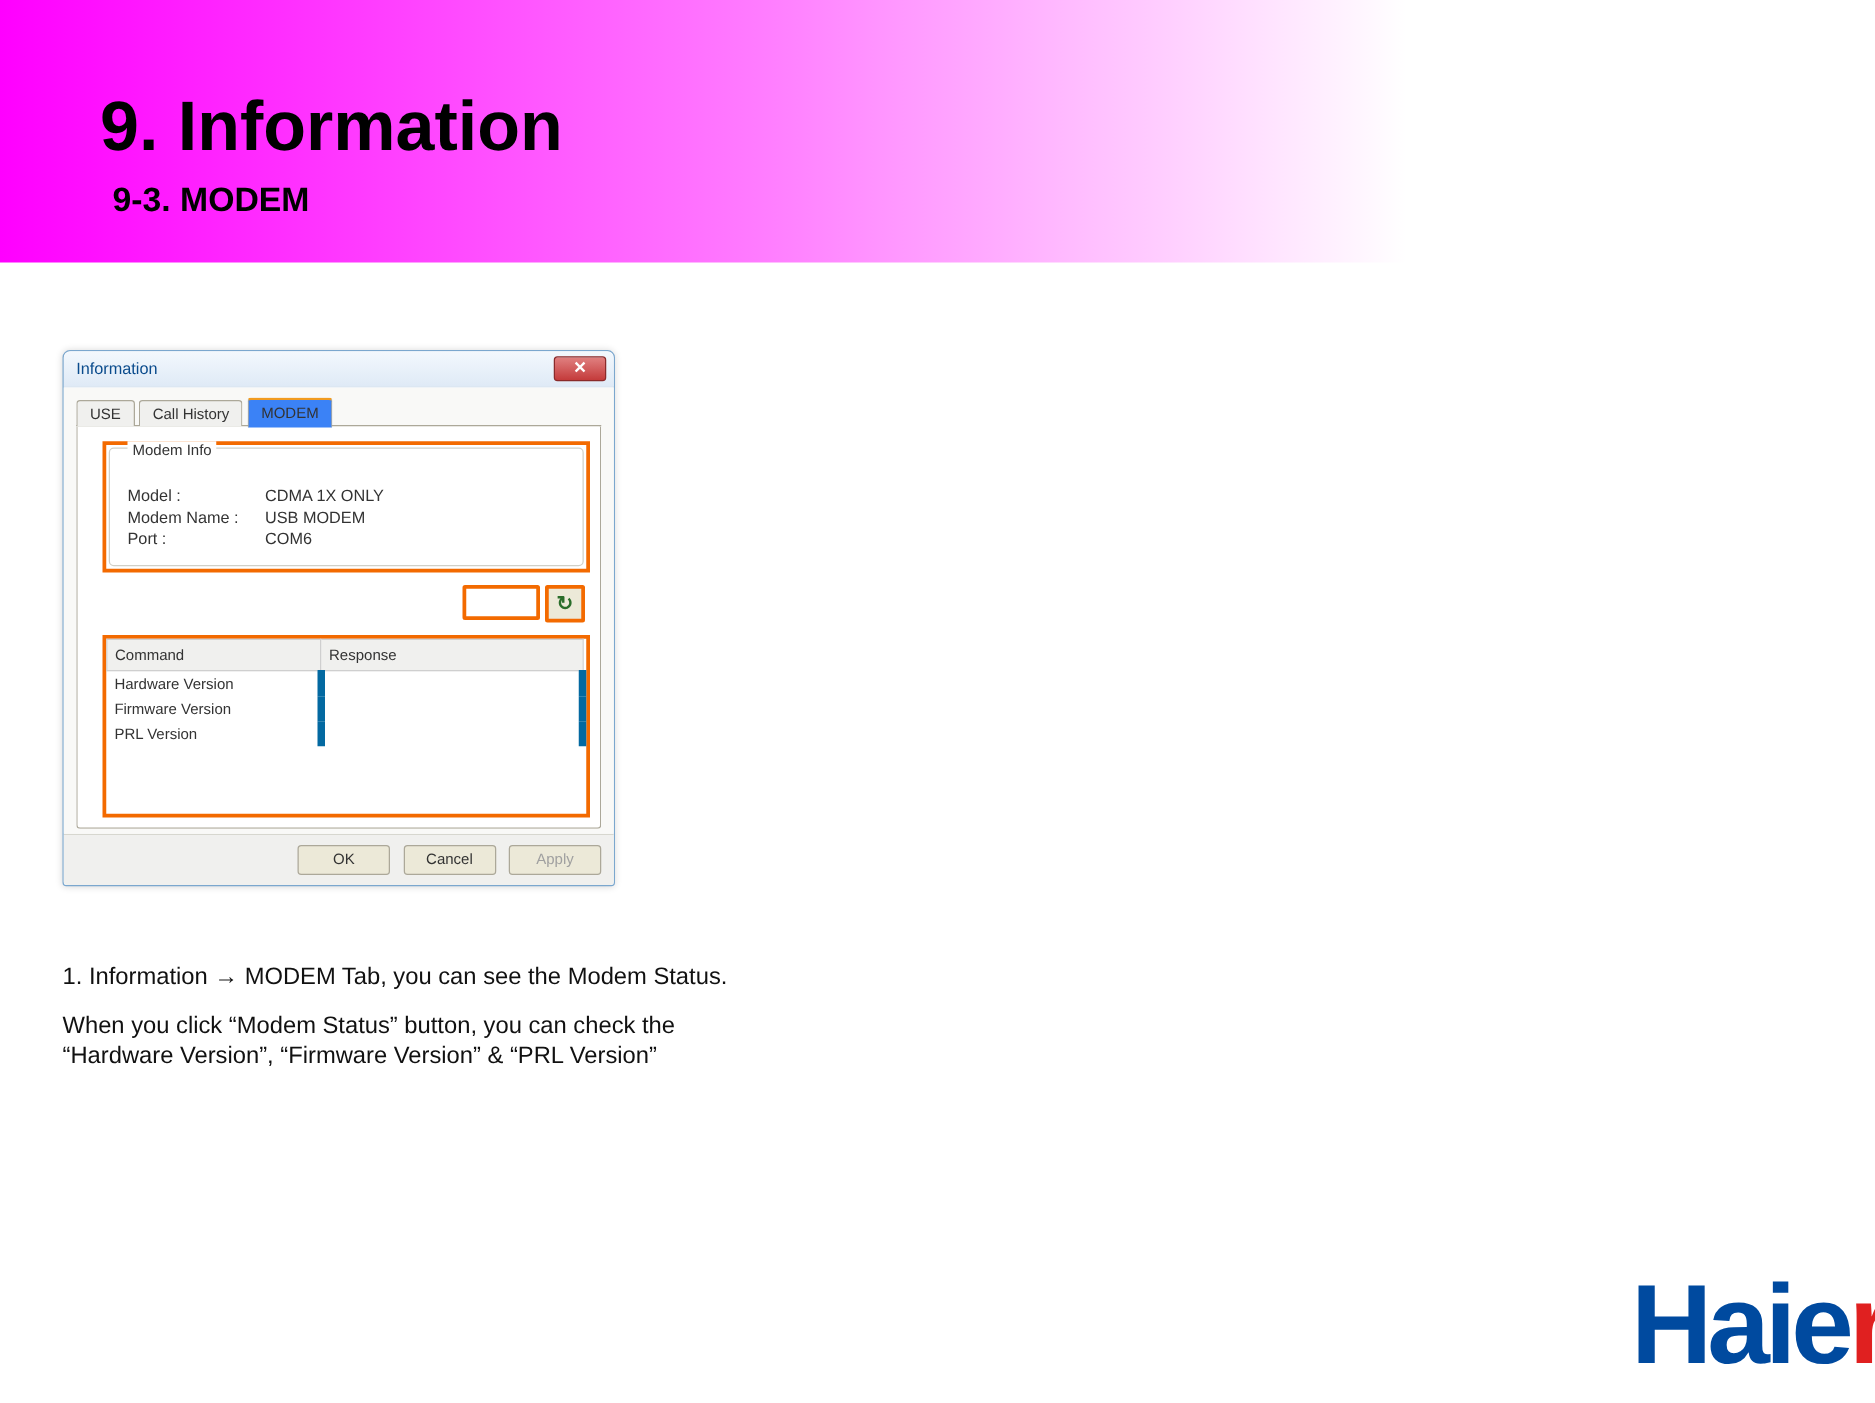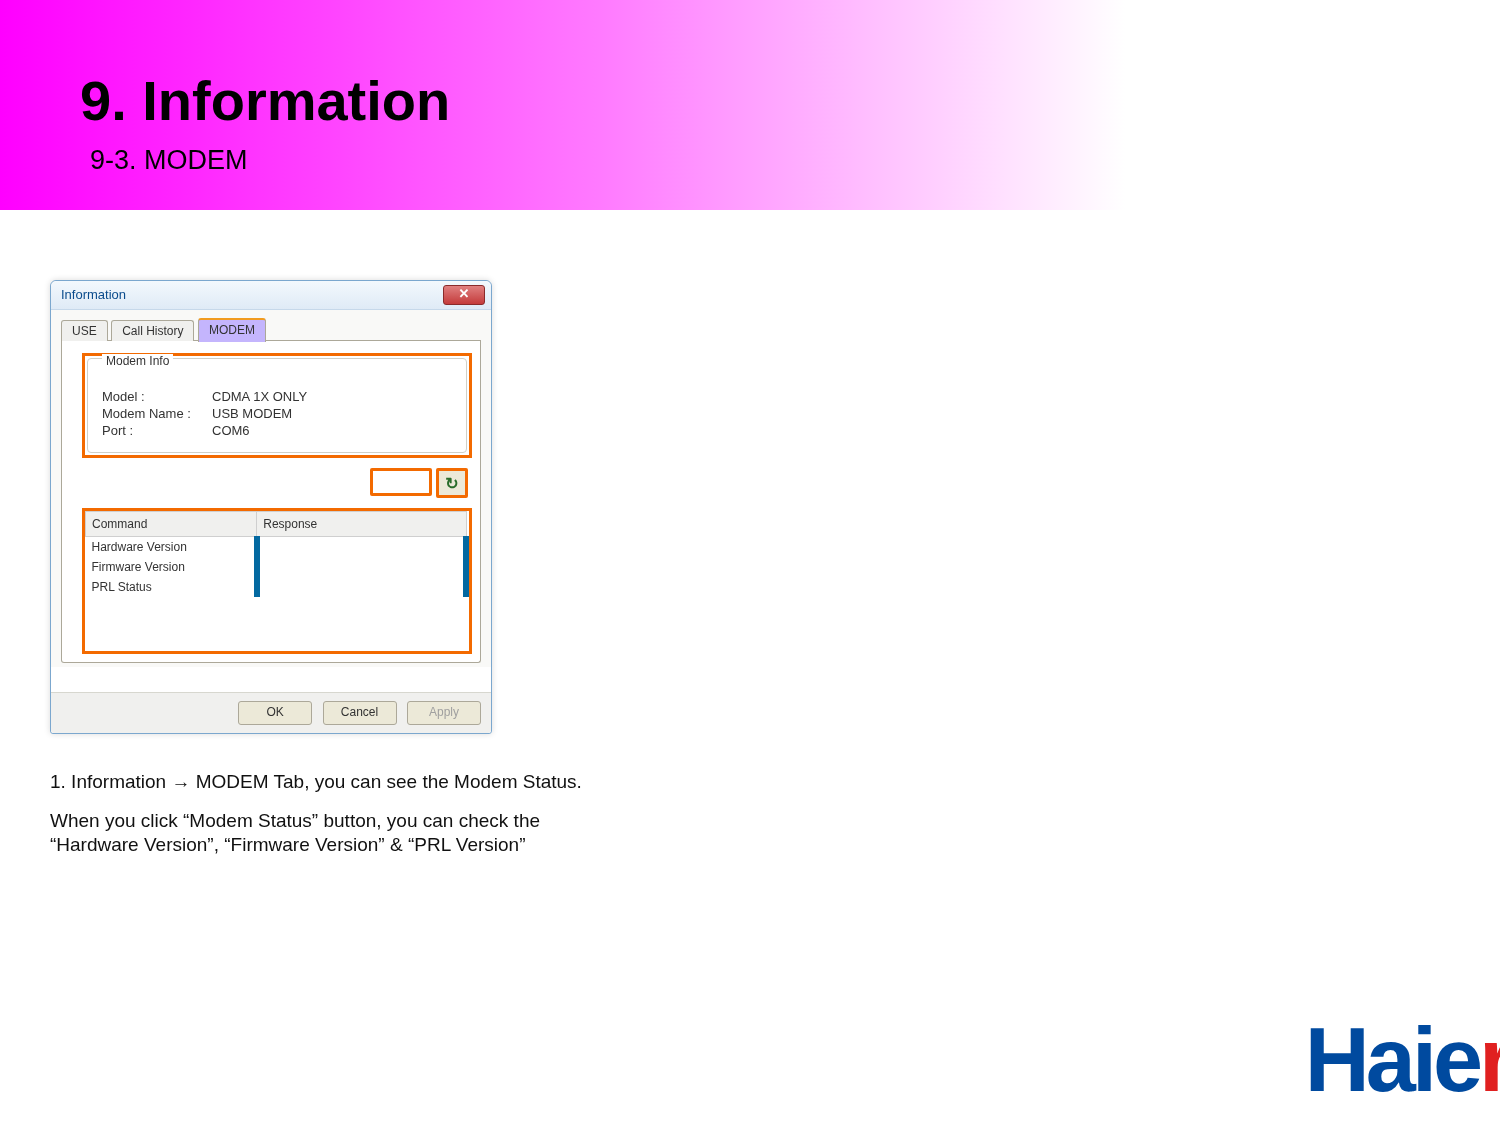--- a/index.html
+++ b/index.html
@@ -26,21 +26,21 @@
     left: 80px;
     font-size: 56px;
     font-weight: bold;
     color: #000;
   }
   .subtitle {
     position: absolute;
     top: 145px;
     left: 90px;
     font-size: 27px;
-    font-weight: normal;
+    font-weight: bold;
     color: #000;
   }
   
   .dialog {
     position: absolute;
     top: 280px;
     left: 50px;
     width: 440px;
     background: #fff;
     border: 1px solid #7ba7ce;
@@ -91,21 +91,21 @@
     color: #333;
     border: 1px solid #aca899;
     border-bottom: none;
     background: #f0f0ee;
     border-radius: 3px 3px 0 0;
     margin-right: -1px;
     position: relative;
     top: 1px;
   }
   .tab.active {
-    background: #c4b5fd;
+    background: #3b82f6;
     height: 22px;
     top: 0;
     border-top: 2px solid #f19b1f;
   }
   .tab-panel {
     background: #fff;
     border: 1px solid #aca899;
     border-top: none;
     padding: 12px 8px 8px 20px;
     border-radius: 0 0 3px 3px;
@@ -197,21 +197,20 @@
   .grid-body-spacer td {
     height: 50px;
     border:none;
   }
   .dialog-footer {
     background: #f0f0ee;
     padding: 8px 10px;
     text-align: right;
     border-top: 1px solid #d7d7cf;
     border-radius: 0 0 3px 3px;
-    margin-top: 25px;
   }
   .btn {
     display: inline-block;
     min-width: 72px;
     height: 22px;
     line-height: 20px;
     font-size: 12px;
     text-align: center;
     border: 1px solid #aca899;
     background: #ece9d8;
@@ -306,21 +305,21 @@
           <tbody>
             <tr>
                 <td>Hardware Version</td>
                 <td></td>
               </tr>
             <tr>
                 <td>Firmware Version</td>
                 <td></td>
               </tr>
             <tr>
-                <td>PRL Status</td>
+                <td>PRL Version</td>
                 <td></td>
               </tr>
             <tr class="grid-body-spacer">
                 <td></td>
                 <td></td>
               </tr>
           </tbody>
         </table>
       </div>
 

